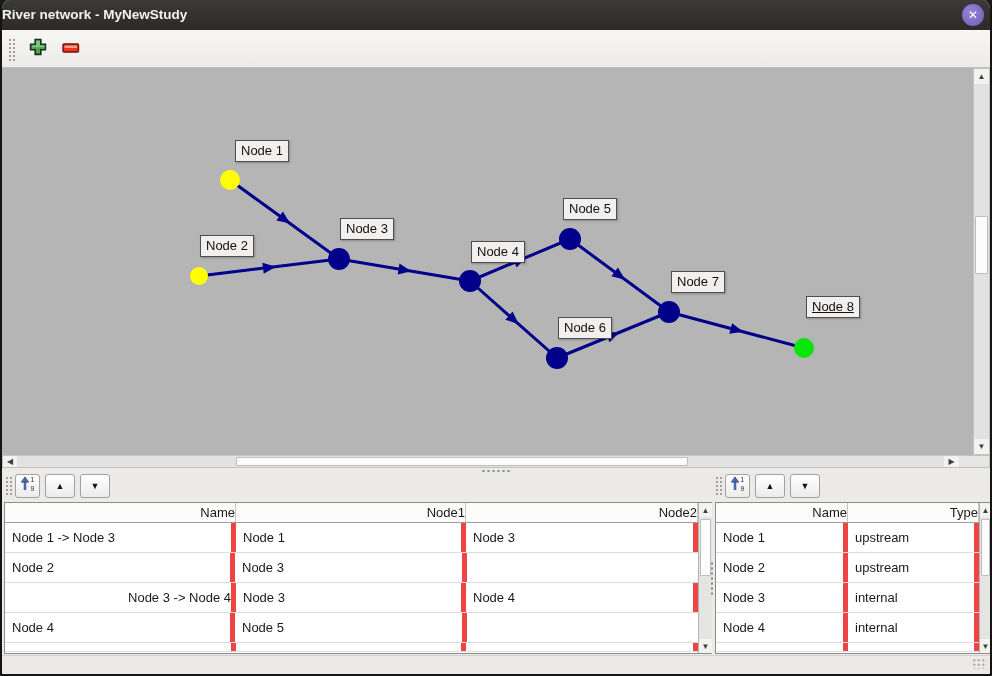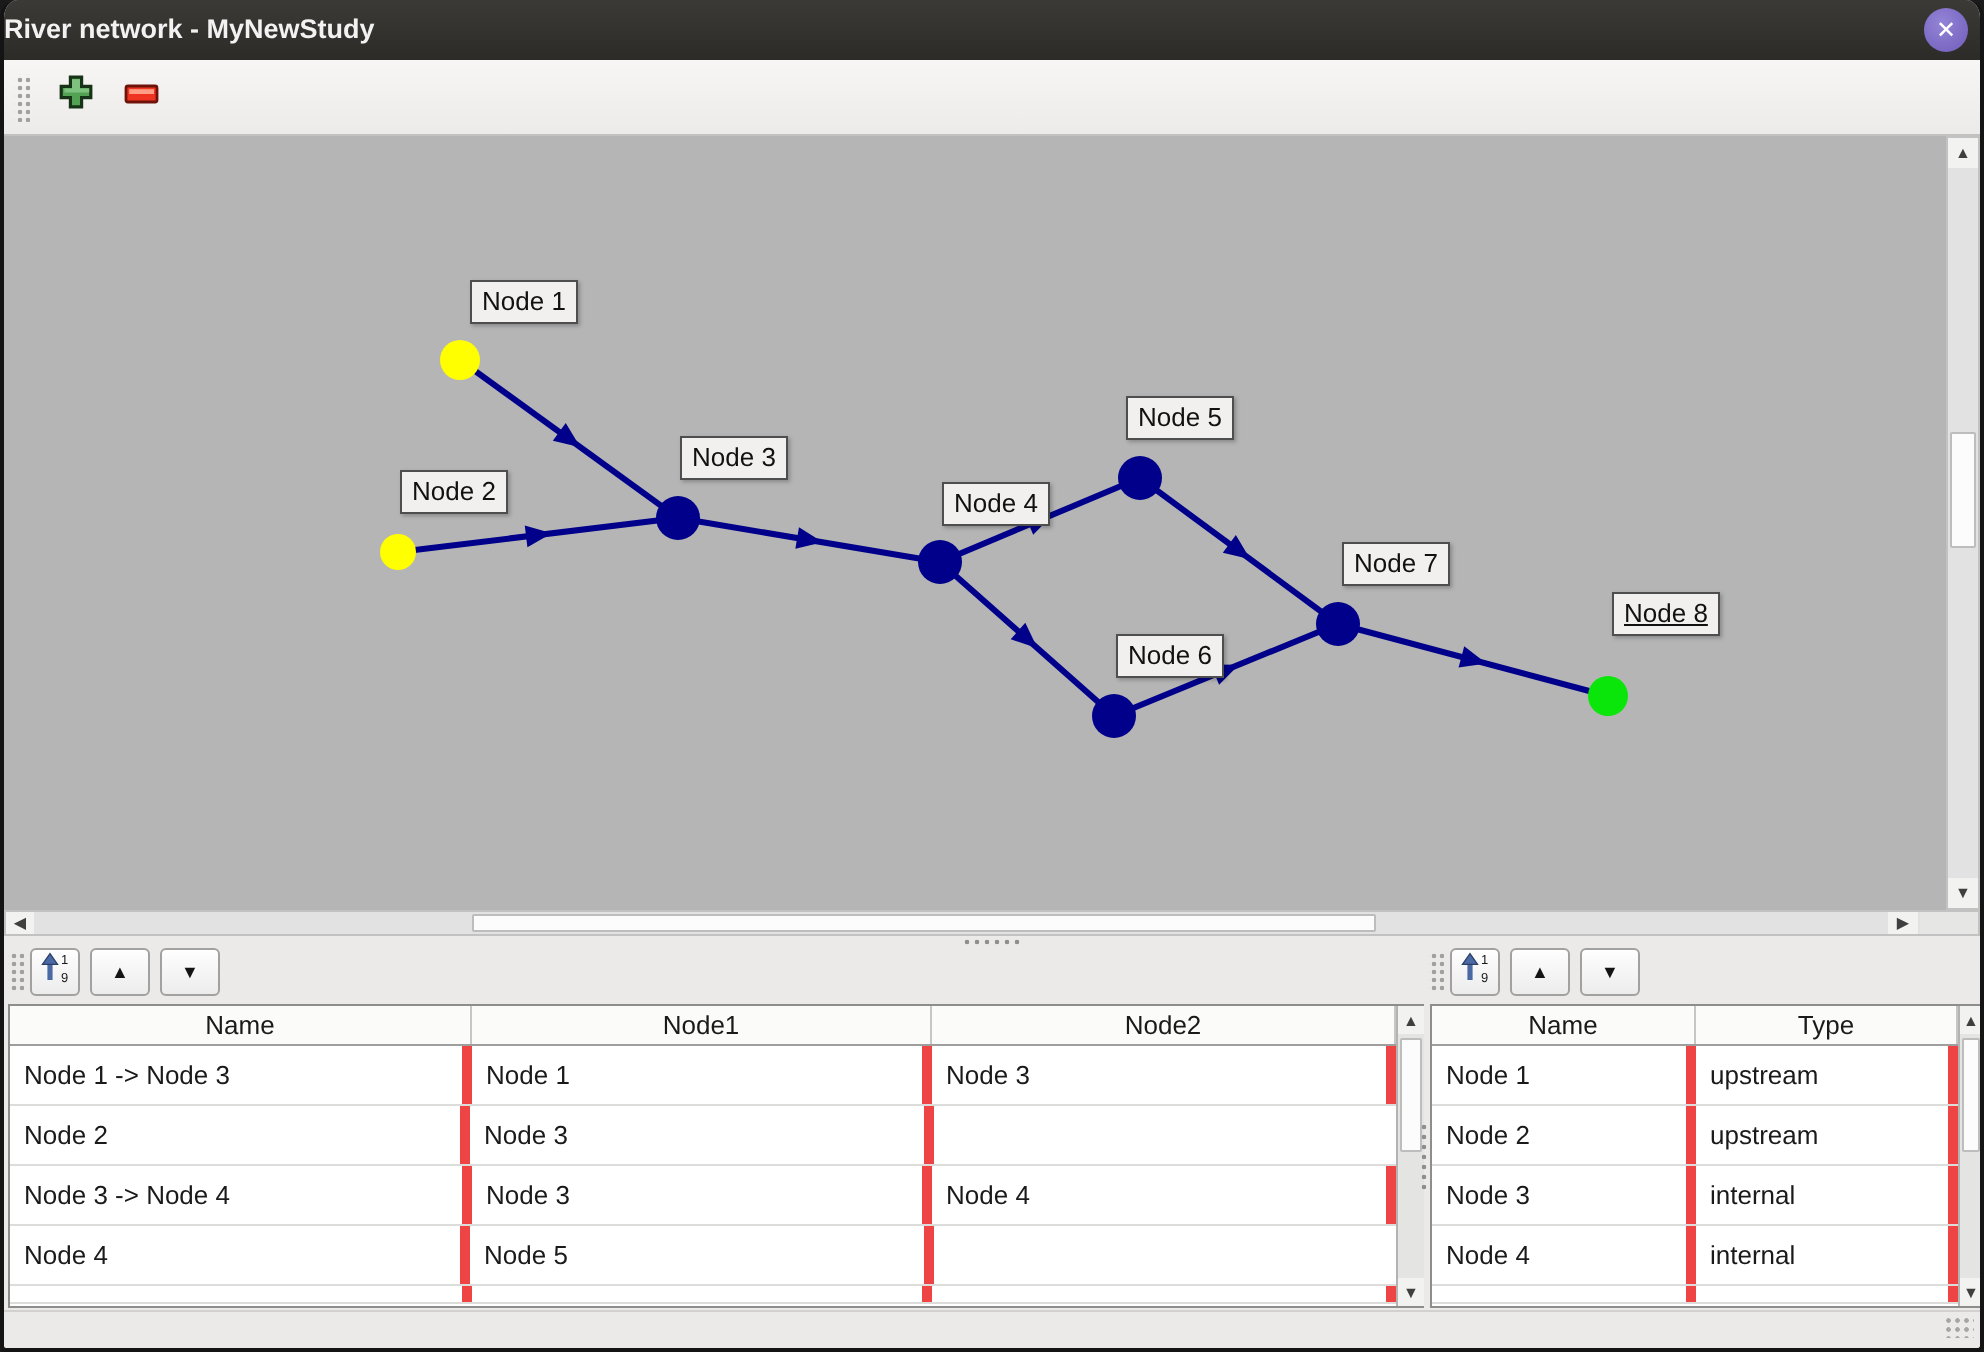--- a/index.html
+++ b/index.html
@@ -70,21 +70,21 @@
             background:linear-gradient(#fefefe,#ececec); box-shadow:inset 0 1px 0 #fff;
             display:flex; align-items:center; justify-content:center; color:#141414; }
   .sq-btn.narrow { width:25px; }
   .sq-btn.wide { width:30px; font-size:9px; }
 
   .tablewrap { position:absolute; top:502px; height:152px; background:#fff;
                border:1px solid #8d8d8b; }
   .tw-left  { left:2px;  width:708px; }
   .tw-right { left:713px; width:277px; }
   .hrow { display:flex; height:20px; background:#fbfbfa; border-bottom:1px solid #9e9e9c; }
-  .hcell { font-size:13px; color:#1a1a1a; text-align:center; padding-top:2px;
+  .hcell { font-size:13px; color:#1a1a1a; text-align:right; padding-top:2px;
            border-right:1px solid #c6c6c4; }
   .trow { display:flex; height:30px; border-bottom:1px solid #dcdcda; background:#fff; }
   .tcell { font-size:13px; color:#1a1a1a; padding:7px 0 0 7px; border-right:5px solid #ef4444;
            white-space:nowrap; overflow:hidden; }
   .prow { height:9px; }
   .t-sb { position:absolute; top:0; bottom:0; background:#e4e4e3; border-left:1px solid #b3b3b1; }
   .t-sb-left  { left:693px; width:14px; }
   .t-sb-right { left:263px; width:12px; }
   .t-sb .up   { left:0; top:0; right:0; height:14px; }
   .t-sb .down { left:0; bottom:0; right:0; height:14px; }
@@ -235,21 +235,21 @@
         <div class="trow">
           <div class="tcell" style="width: 231px;">Node 1 -&gt; Node 3</div>
           <div class="tcell" style="width: 230px;">Node 1</div>
           <div class="tcell" style="width: 232px;">Node 3</div>
         </div>
         <div class="trow">
           <div class="tcell" style="width: 230px;">Node 2</div>
           <div class="tcell" style="width: 232px;">Node 3</div>
         </div>
         <div class="trow">
-          <div class="tcell" style="width: 231px;">Node 3 -&gt; Node 4</div>
+          <div class="tcell" style="width: 231px; text-align: right;">Node 3 -&gt; Node 4</div>
           <div class="tcell" style="width: 230px;">Node 3</div>
           <div class="tcell" style="width: 232px;">Node 4</div>
         </div>
         <div class="trow">
           <div class="tcell" style="width: 230px;">Node 4</div>
           <div class="tcell" style="width: 232px;">Node 5</div>
         </div>
         <div class="trow prow">
           <div class="tcell" style="width: 231px;"></div>
           <div class="tcell" style="width: 230px;"></div>

